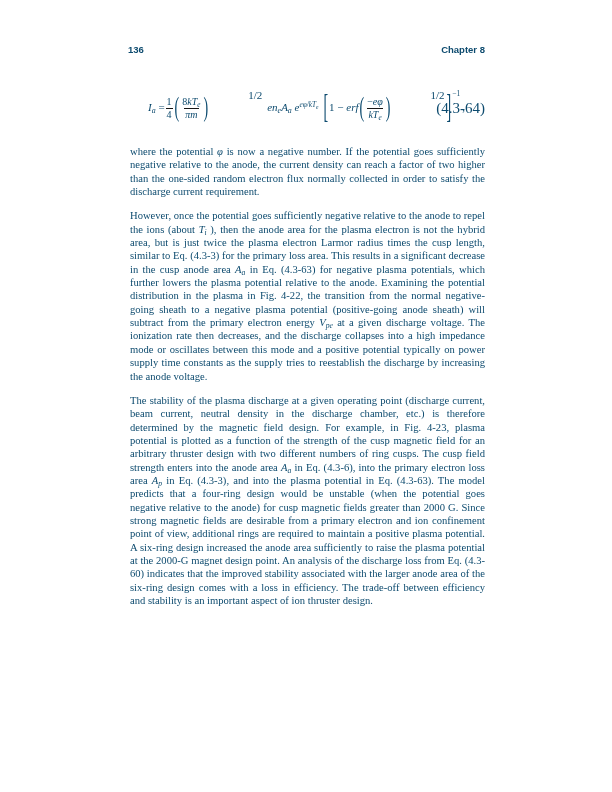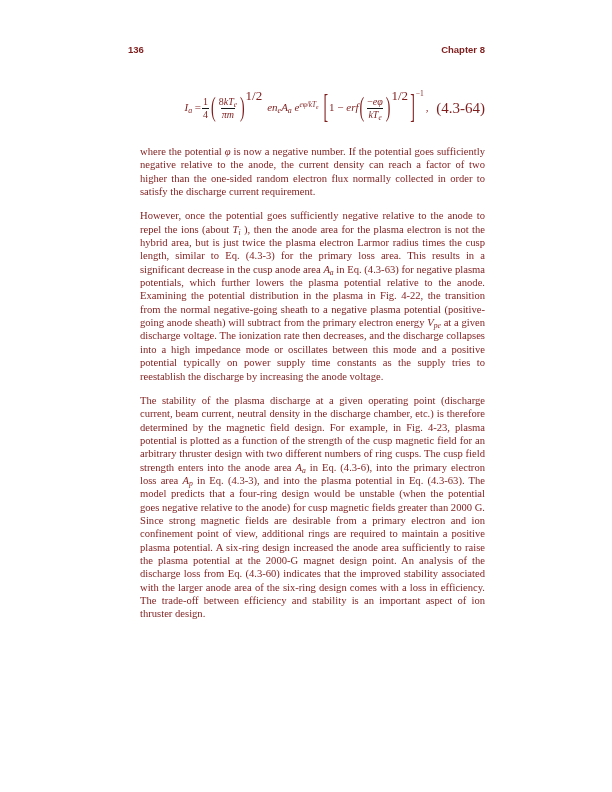--- a/index.html
+++ b/index.html
@@ -1,44 +1,44 @@
 <!DOCTYPE html>
 <html><head>
 <meta charset="utf-8">
 <style>
   html,body{margin:0;padding:0;background:#ffffff;}
   .page{position:relative;width:612px;height:697px;background:#ffffff;overflow:hidden;
-        font-family:"Liberation Serif", serif;color:#7f1d1d;}
+        font-family:"Liberation Serif", serif;color:#0c4a6e;}
   .header{position:absolute;left:128px;top:44px;width:357px;display:flex;
           justify-content:space-between;align-items:baseline;
           font-family:"Liberation Sans", sans-serif;font-weight:700;font-size:9.5px;}
   .content{position:absolute;left:128px;top:74px;width:357px;font-size:10.6px;line-height:1.26;}
   
   .eq-row{position:relative;height:56px;margin-top:6px;display:flex;align-items:center;justify-content:center;}
   .eq{display:flex;align-items:center;font-size:11px;white-space:nowrap;}
   .eq-number{position:absolute;right:0;top:50%;transform:translateY(-50%);font-size:15px;}
   .frac{display:inline-flex;flex-direction:column;align-items:center;justify-content:center;
         line-height:1.12;font-size:10px;margin:0 1px;vertical-align:middle;}
   .frac .den{border-top:0.8px solid #161616;padding:0 1px;}
   .frac .num{padding:0 1px;}
   .bigp{display:inline-block;transform:scaleY(1.9);transform-origin:center;font-size:14px;
         font-weight:400;margin:0 1px;line-height:1;}
   .bigb{display:inline-block;transform:scaleY(2.35);transform-origin:center;font-size:14px;
         margin:0 1px;line-height:1;}
-  .dexp{font-size:13px;position:relative;top:-12px;margin-right:1px;}
+  .dexp{font-size:11px;position:relative;top:-12px;margin-right:1px;margin-left:39px;}
   .dexp-b{font-size:7.5px;position:relative;top:-14px;}
   .eq-comma{margin-left:2px;}
   .gap{display:inline-block;width:4px;}
   
   .it{font-style:italic;}
   .rsub{font-size:0.72em;vertical-align:-0.24em;line-height:0;}
   .rsup{font-size:0.66em;vertical-align:0.58em;line-height:0;}
   .rsupsub{font-size:0.5em;vertical-align:0.42em;line-height:0;}
   
-  .content p{margin:11px 0 0 12px;text-align:justify;}
+  .content p{margin:11px 0 0 2px;text-align:justify;}
   .content p.first{margin-top:9px;}
 </style>
 </head>
 <body>
 
 <div class="page">
 
   <div class="header">
     <span>136</span>
     <span>Chapter 8</span>

